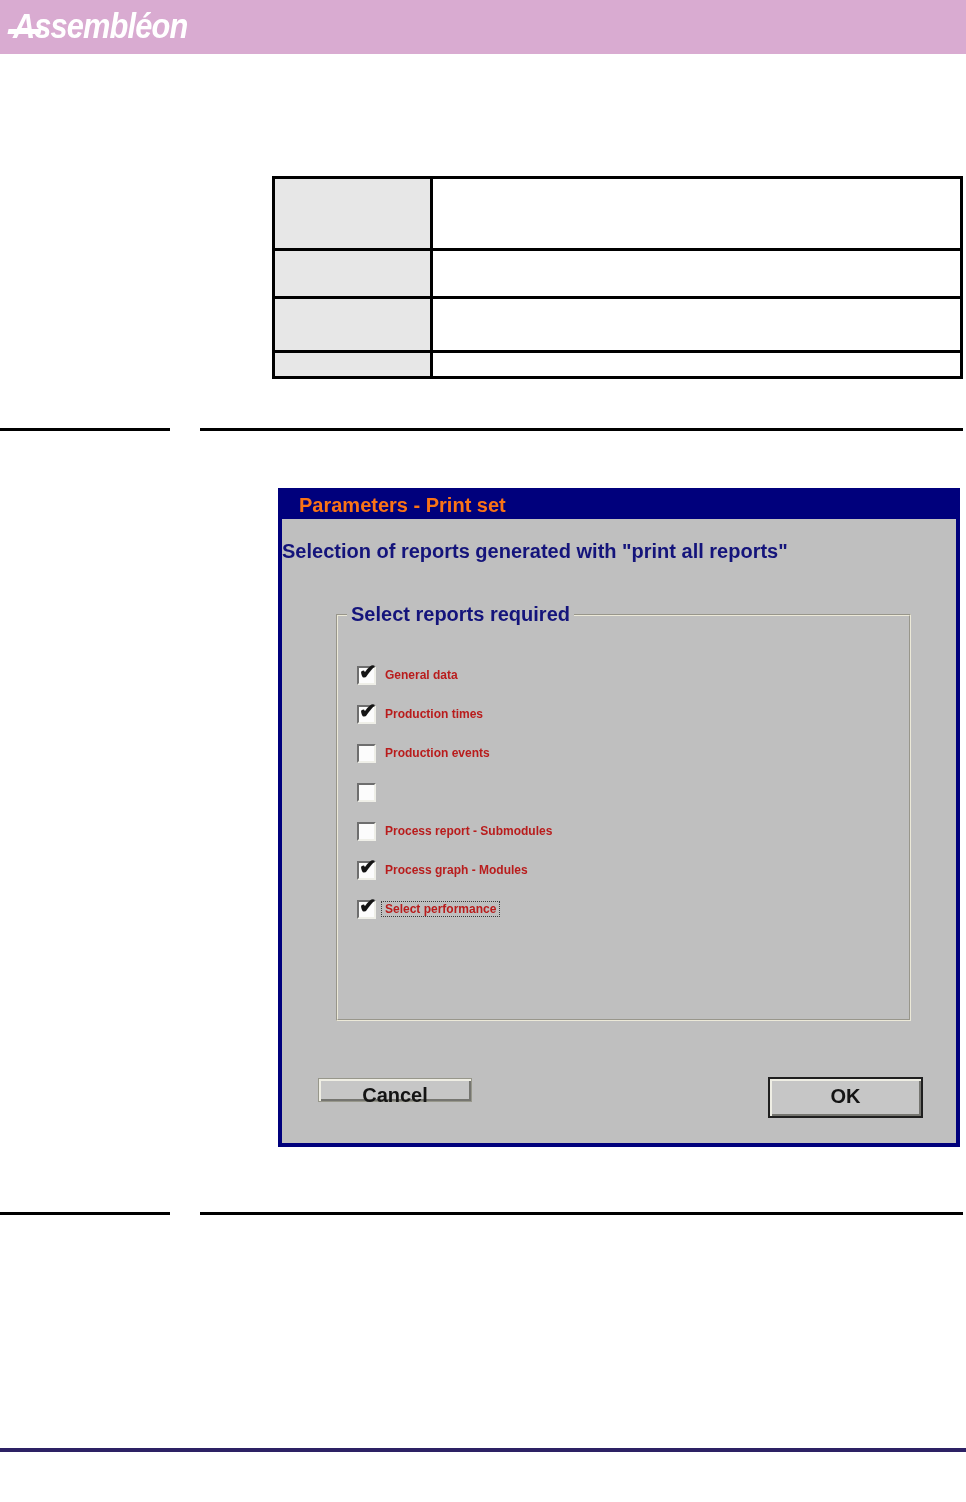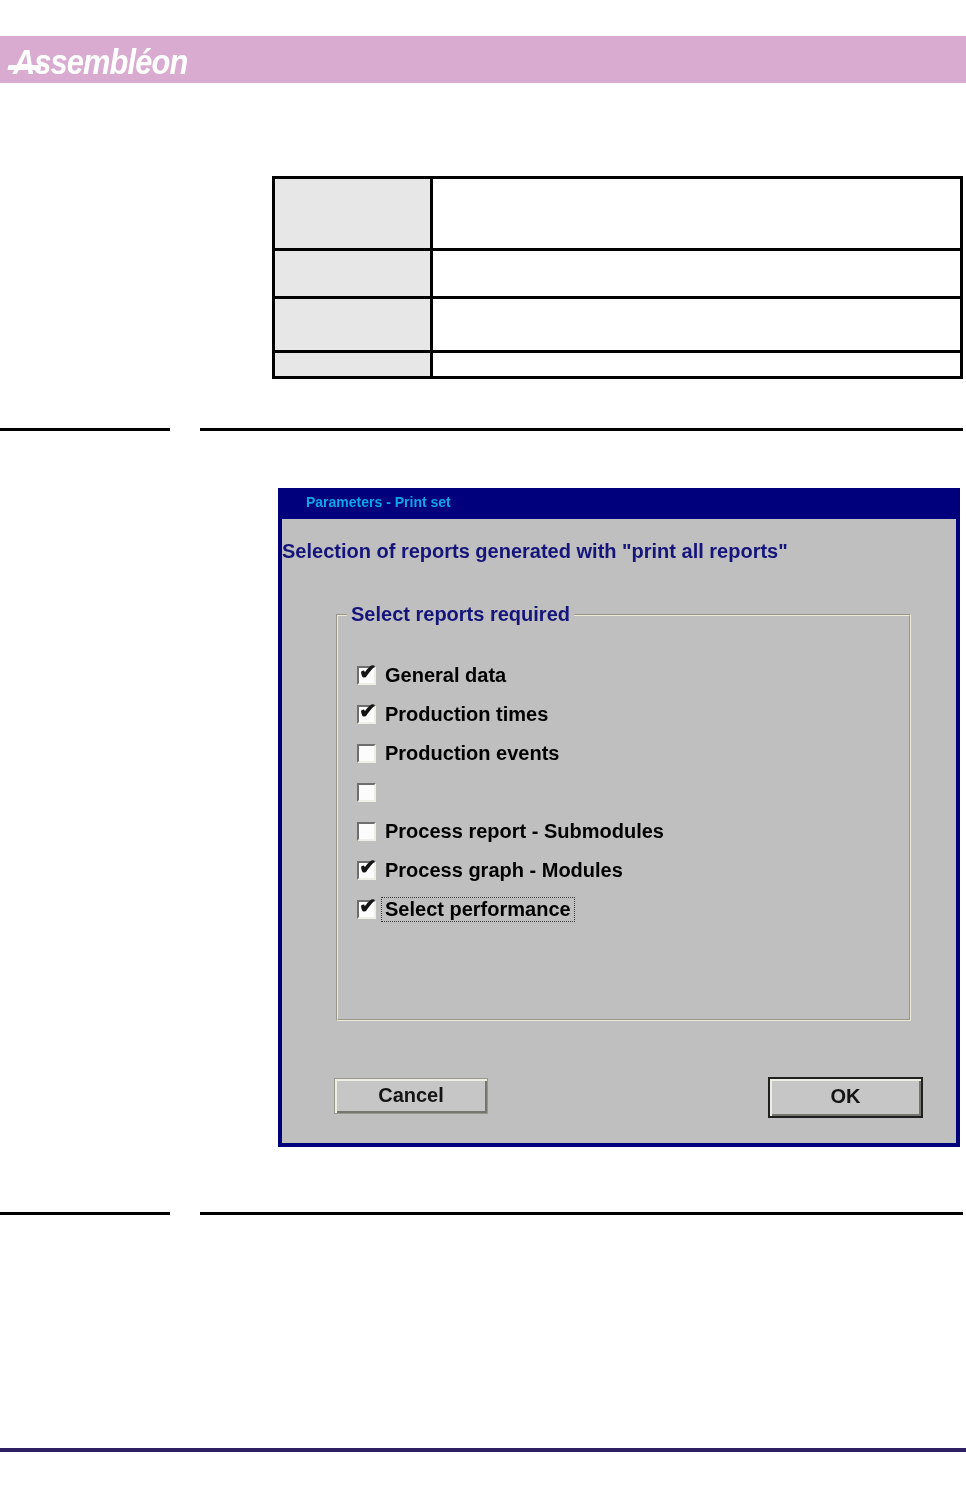--- a/index.html
+++ b/index.html
@@ -1,20 +1,20 @@
 <!DOCTYPE html>
 <html><head>
 <meta charset="utf-8">
 <style>
   html,body{margin:0;padding:0;background:#ffffff;}
   #page{position:relative;width:966px;height:1502px;background:#ffffff;overflow:hidden;
         font-family:"Liberation Sans", sans-serif;}
 
   
-  .brand-bar{position:absolute;left:0;top:0;width:966px;height:47px;background:#d9abd1;margin-top:36px;}
+  .brand-bar{position:absolute;left:0;top:0;width:966px;height:54px;background:#d9abd1;}
   .logo{position:absolute;left:13px;top:6px;font-style:italic;font-weight:bold;
         font-size:35px;color:#ffffff;letter-spacing:-1px;transform:scaleX(.88);
         transform-origin:left center;white-space:nowrap;}
   .logo-strike{position:absolute;left:8px;top:29px;width:33px;height:5px;background:#ffffff;
         transform:skewX(-12deg);}
 
   
   .ref-table{position:absolute;left:272px;top:176px;width:691px;border-collapse:collapse;}
   .ref-table td{border:3px solid #000000;padding:0;}
   .ref-table td.cell-label{background:#e7e7e7;width:155px;}
@@ -29,48 +29,48 @@
   .rule-a1{left:0;top:428px;width:170px;}
   .rule-b1{left:200px;top:428px;width:763px;}
   .rule-a2{left:0;top:1212px;width:170px;}
   .rule-b2{left:200px;top:1212px;width:763px;}
   .footer-rule{position:absolute;left:0;top:1448px;width:966px;height:4px;background:#2d2164;}
 
   
   .dialog{position:absolute;left:278px;top:488px;width:682px;height:659px;
           box-sizing:border-box;border:4px solid #00007c;background:#bfbfbf;}
   .title-bar{position:absolute;left:0;top:0;right:0;height:27px;background:#00007c;}
-  .title-text{position:absolute;left:24px;top:2px;color:#0ea5e9;font-weight:bold;
-          font-size:14px;letter-spacing:0;}
+  .title-text{position:absolute;left:17px;top:2px;color:#f97316;font-weight:bold;
+          font-size:20px;letter-spacing:0;}
   .dlg-heading{position:absolute;left:0;right:0;top:48px;text-align:left;
           font-size:20px;font-weight:bold;color:#14147b;}
 
   
   .groupbox{position:absolute;left:54px;top:122px;width:575px;height:407px;
           box-sizing:border-box;border:2px groove #ece9d8;}
   .groupbox-label{position:absolute;left:9px;top:-13px;background:#bfbfbf;padding:0 4px;
           font-size:20px;font-weight:bold;color:#14147b;white-space:nowrap;}
 
   
   .cb-list{position:absolute;left:19px;top:47px;right:10px;}
   .cb-row{display:flex;align-items:center;height:24px;margin-bottom:15px;}
   .cb-row:nth-child(8),.cb-row:nth-child(9){margin-top:2px;}
   .cb-box{position:relative;width:15px;height:15px;background:#fcfcfc;flex:0 0 auto;
           border:2px solid;border-color:#6e6e6e #efefe8 #efefe8 #6e6e6e;margin-right:5px;}
   .cb-mark{position:absolute;left:0px;top:-7px;font-size:21px;font-weight:bold;color:#141414;
           line-height:21px;}
-  .cb-label{font-size:20px;font-weight:bold;color:#000000;white-space:nowrap;padding:0 3px;
+  .cb-label{font-size:12px;font-weight:bold;color:#b91c1c;white-space:nowrap;padding:0 3px;
           border:1px dotted transparent;}
   .cb-label.focused{border:1px dotted #3a3a3a;}
 
   
   .btn{position:absolute;box-sizing:border-box;background:#c6c6c6;text-align:center;
        font-size:20px;font-weight:bold;color:#141414;cursor:default;
        font-family:"Liberation Sans", sans-serif;}
-  .btn-cancel{left:52px;top:586px;width:154px;height:36px;line-height:32px;
+  .btn-cancel{left:36px;top:586px;width:154px;height:24px;line-height:32px;
        border:1px solid #97978b;
        box-shadow:inset 2px 2px 0 #efeee4, inset -2px -2px 0 #757570;}
   .btn-ok{left:486px;top:585px;width:155px;height:41px;line-height:34px;
        border:2px solid #1f1f1f;
        box-shadow:inset 2px 2px 0 #efeee4, inset -2px -2px 0 #757570;}
 </style>
 </head>
 <body>
 
 <div id="page">

